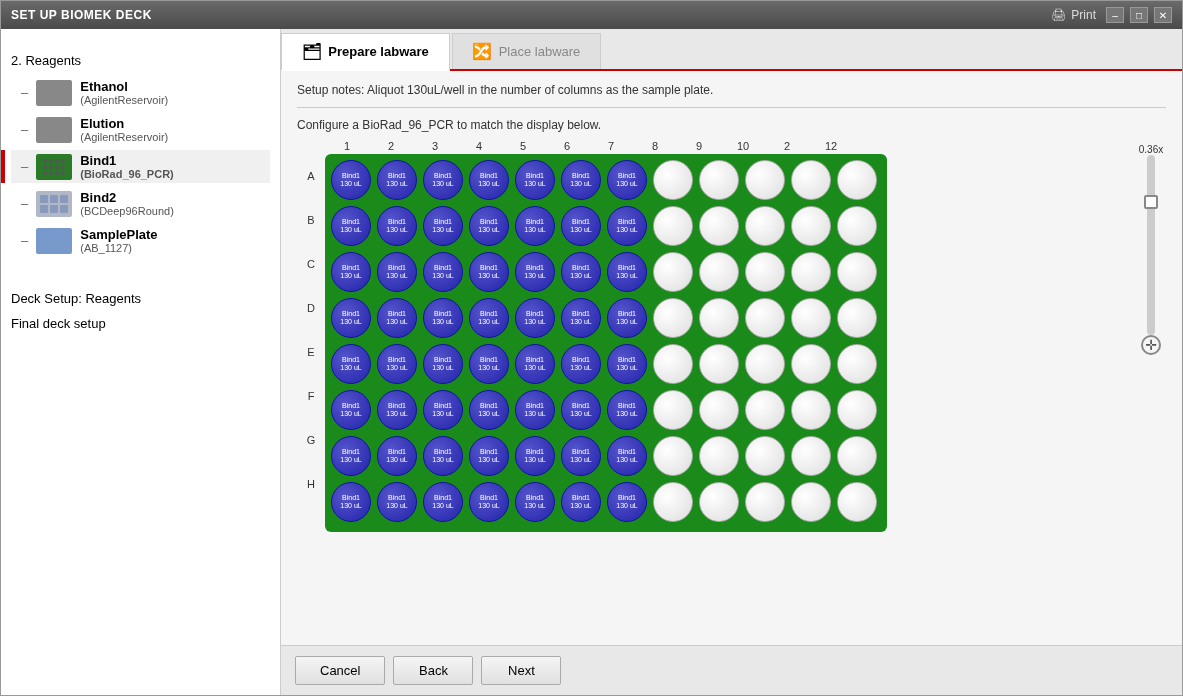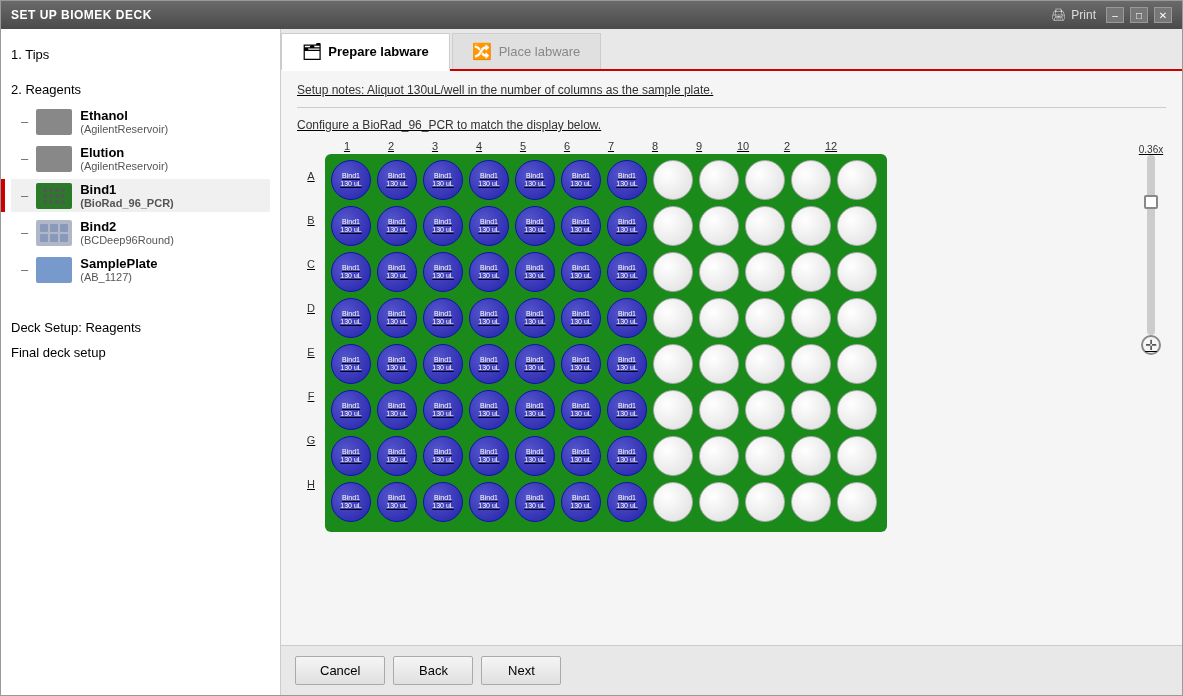--- a/index.html
+++ b/index.html
@@ -112,21 +112,21 @@
       margin-bottom: -2px;
       font-weight: bold;
       z-index: 1;
     }
     .tab.inactive {
       background: #e0e0e0;
       color: #888;
     }
 
     
-    .content-area { flex: 1; padding: 12px 16px; overflow: hidden; display: flex; flex-direction: column; text-decoration: underline; }
+    .content-area { flex: 1; padding: 12px 16px; overflow: hidden; display: flex; flex-direction: column; }
     .setup-notes { font-size: 12px; color: #333; margin-bottom: 10px; padding-bottom: 10px; border-bottom: 1px solid #ccc; }
 
     .configure-label { font-size: 12px; color: #333; margin-bottom: 8px; }
 
     .plate-container { display: flex; flex: 1; gap: 8px; overflow: hidden; }
 
     .plate-area { flex: 1; overflow: hidden; }
 
     
     .col-headers { display: flex; margin-left: 28px; margin-bottom: 2px; }
@@ -253,21 +253,20 @@
         <div class="title-ctrl">□</div>
         <div class="title-ctrl">✕</div>
       </div>
     </div>
   </div>
 
   <div class="main-content">
 
     <div class="sidebar">
 
-      <div class="sidebar-section-header">1. Tips</div>
       <div style="height:6px"></div>
       <div class="sidebar-section-header">2. Reagents</div>
 
       <div class="sidebar-item">
         <span class="sidebar-dash">–</span>
         <div class="item-icon-gray sidebar-item-icon"></div>
         <div class="sidebar-item-text">
           <span class="sidebar-item-name">Ethanol</span>
           <span class="sidebar-item-sub">(AgilentReservoir)</span>
         </div>

